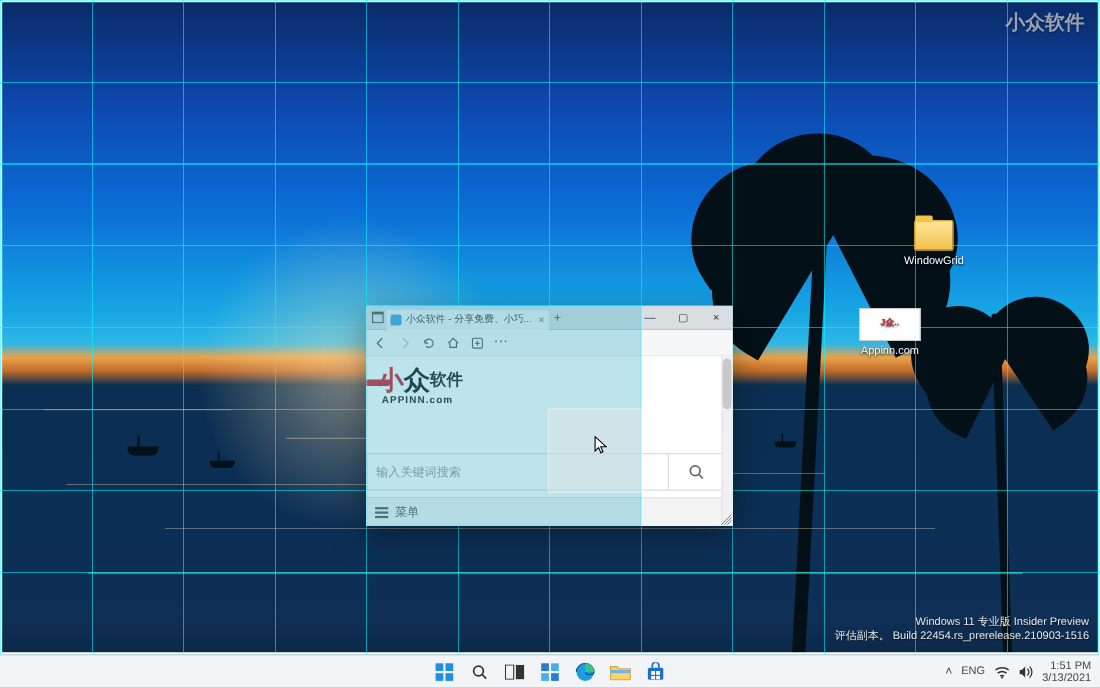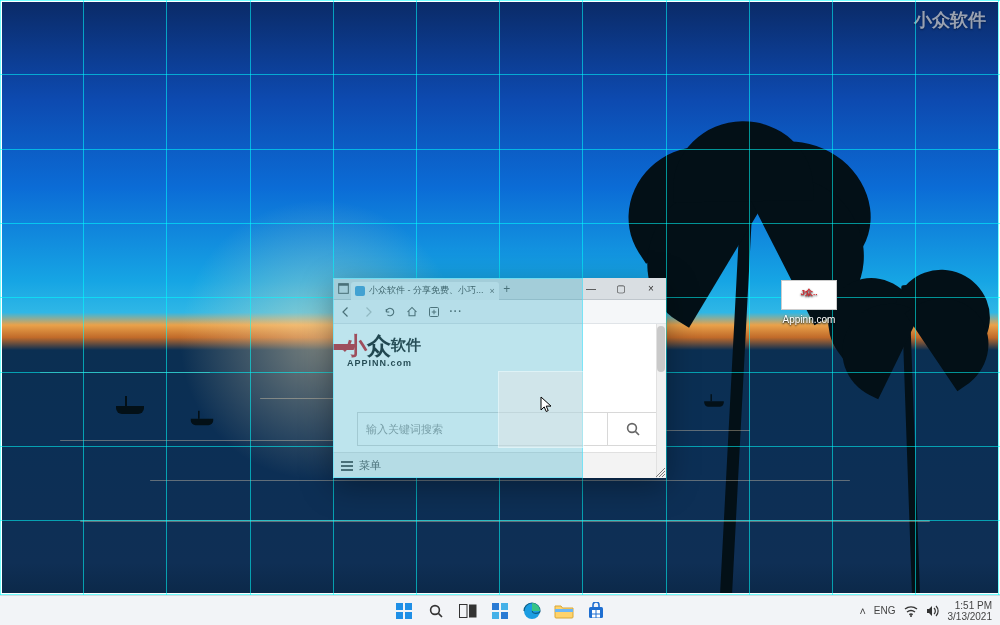--- a/index.html
+++ b/index.html
@@ -90,21 +90,21 @@
   
   .browser {
     position:absolute;
     left:333px; top:278px; width:333px; height:200px;
     background:#fff;
     box-shadow: 0 8px 30px rgba(0,0,0,0.35);
     display:flex; flex-direction:column;
     font-size:10px;
   }
   .titlebar {
-    height:22px; background:#d9dee2; display:flex; align-items:center;
+    height:22px; background:#d9dee2; display:flex; 
     border-bottom:1px solid #bfc6cc;
   }
   .tab-strip { display:flex; align-items:center; flex:1; height:100%; gap:0; padding-left:2px;}
   .sq { width:16px; height:16px; display:flex; align-items:center; justify-content:center; border-radius:2px;}
   .tab {
     height:18px; max-width:150px; background:#eef1f3; border-radius:3px 3px 0 0;
     display:flex; align-items:center; padding:0 4px; gap:4px; color:#444; white-space:nowrap; overflow:hidden;
     margin-top:4px;
     font-size:9px;
   }
@@ -130,21 +130,21 @@
   }
   .logo .red { color:#d2232a; position:relative; }
   .logo .red:before{
     content:""; position:absolute; width:44px;height:6px; background:#d2232a; transform:skewX(-25deg);
     left:-32px; top:12px;
   }
   .logo .zhong { color:#181818; }
   .logo-sub { position:absolute; left:14px; top:34px; font-size:9px; font-weight:800; letter-spacing:1px; color:#222;}
 
   .searchbar {
-    position:absolute; left:24px; right:8px; top:88px; height:34px;
+    position:absolute; left:0; right:8px; top:88px; height:34px;
     border:1px solid #d8d8d8; display:flex; align-items:center;
   }
   .searchbar .sinput { flex:1; padding:0 8px; color:#9a9a9a; font-size:11px;}
   .searchbar .sbtn {
     width:50px; height:100%; display:flex; align-items:center; justify-content:center;
     border-left:1px solid #d8d8d8; color:#666;
   }
   .menu {
     position:absolute; left:0; right:0; bottom:0; height:26px; background:#f3f3f3;
     display:flex; align-items:center; padding:12px 8px; gap:6px; color:#555; font-size:11px;
@@ -221,20 +221,24 @@
   <div class="ripple" style="left:260px;top:398px;width:220px;"></div>
   <div class="ripple" style="left:60px;top:440px;width:300px;"></div>
   <div class="ripple" style="left:520px;top:430px;width:230px;"></div>
   <div class="ripple" style="left:150px;top:480px;width:700px;"></div>
   <div class="ripple" style="left:80px;top:520px;width:850px;height:2px;"></div>
 
   <div class="watermark-photo">小众软件</div>
   <div class="wallpaper-frame"></div>
   <div class="grid"></div>
 
+  <div class="desk-icon" style="left:816px; top:200px;">
+    <div class="folder"></div>
+    <div>WindowGrid</div>
+  </div>
   <div class="desk-icon" style="left:776px; top:280px;">
     <div class="filebox">
       <div style="font-size:8px;color:#d2232a;font-weight:900;padding-top:6px;">J众..</div>
     </div>
     <div>Appinn.com</div>
   </div>
 
   <div class="browser">
     <div class="titlebar">
       <div class="tab-strip">
@@ -317,20 +321,24 @@
   </div>
 
   <div class="snap-overlay"></div>
   <div class="snap-cell"></div>
   <div class="cursor">
     <svg width="12" height="18" viewBox="0 0 12 18">
         <path d="M1 1v13l3.2-3.1 2 4.6 2-.9-2-4.5H11z" fill="#fff" stroke="#000" stroke-width="1"></path>
       </svg>
   </div>
 
+  <div class="watermark-os">
+    <div>Windows 11 专业版 Insider Preview</div>
+    <div>评估副本。 Build 22454.rs_prerelease.210903-1516</div>
+  </div>
 
   <div class="taskbar">
     <div class="task-center">
       <div class="tbtn">
         <svg width="18" height="18" viewBox="0 0 18 18">
             <rect x="1" y="1" width="7" height="7" fill="#1f8fe6"></rect>
             <rect x="10" y="1" width="7" height="7" fill="#1f8fe6"></rect>
             <rect x="1" y="10" width="7" height="7" fill="#1f8fe6"></rect>
             <rect x="10" y="10" width="7" height="7" fill="#1f8fe6"></rect>
           </svg>

